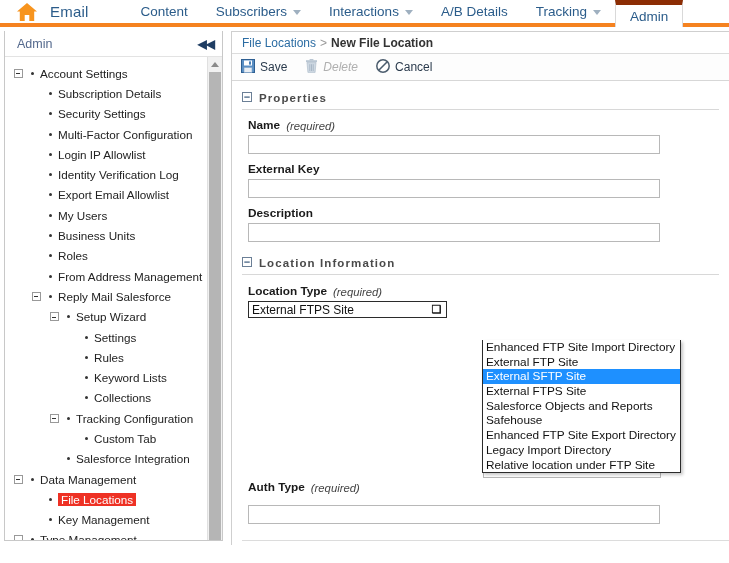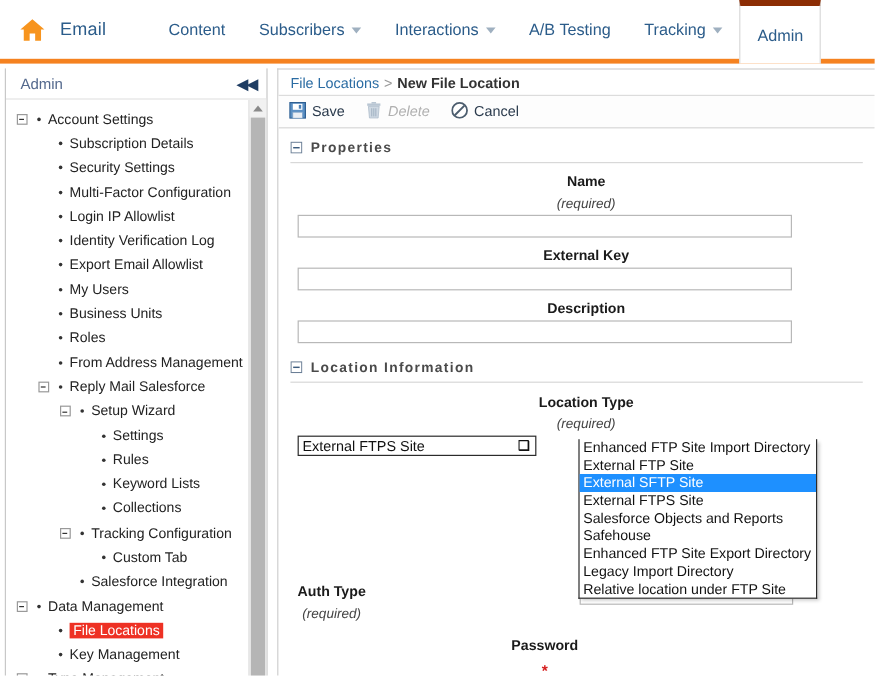--- a/index.html
+++ b/index.html
@@ -9,21 +9,21 @@
     overflow: hidden;
     background: #ffffff;
     font-family: "Liberation Sans", sans-serif;
     font-size: 12px;
     color: #333333;
   }
 
   
   #topnav {
     position: relative;
-    height: 53px;
+    height: 27px;
     background: #ffffff;
     border-bottom: 4px solid #f58220;
     display: flex;
     align-items: stretch;
   }
   #brand {
     display: flex; align-items: center;
     padding-left: 16px; padding-right: 20px;
     gap: 12px;
   }
@@ -194,21 +194,21 @@
     display: flex; align-items: center; gap: 7px;
   }
   .sec-title {
     font-size: 11.5px; font-weight: bold; color: #4a4a4a;
     letter-spacing: 1.1px;
   }
 
   .field { margin: 8px 0 0 16px; }
   .flabel {
     font-size: 11.8px; font-weight: bold; color: #1a1a1a;
-    margin-bottom: 3px; display: flex; align-items: center; gap: 6px; flex-direction: column;
+    margin-bottom: 3px; display: flex; align-items: flex-end; gap: 6px;
   }
   .freq { font-weight: normal; font-style: italic; color: #444; font-size: 11.3px; }
   .star { color: #d61f1f; font-weight: bold; font-size: 13px; }
   .finput {
     width: 412px; height: 19px;
     border: 1px solid #b8b8b8;
     background: #ffffff;
     font-family: "Liberation Sans", sans-serif;
     font-size: 12px;
     padding: 0 4px;
@@ -282,21 +282,21 @@
       </div>
       <div class="navitem">
         <span>Subscribers</span>
         <span class="caret"></span>
       </div>
       <div class="navitem">
         <span>Interactions</span>
         <span class="caret"></span>
       </div>
       <div class="navitem">
-        <span>A/B Testing</span>
+        <span>A/B Details</span>
       </div>
       <div class="navitem">
         <span>Tracking</span>
         <span class="caret"></span>
       </div>
       <div class="navitem active">
         <span>Admin</span>
       </div>
     </div>
   <div id="navspacer"></div>
@@ -579,32 +579,28 @@
     <div class="hidden-row" style="top:347px">
       <div style="width:178px;height:19px;border:1px solid #b8b8b8;background:#fff;"></div>
     </div>
     <div class="hidden-row" style="top:381px">
       <div style="width:178px;height:19px;border:1px solid #b8b8b8;background:#fff;"></div>
     </div>
     <div class="hidden-row" style="top:427px">
       <div style="width:178px;height:19px;border:1px solid #b8b8b8;background:#fff;"></div>
     </div>
 
-    <div class="field" style="position:absolute; left:16px; top:428px; margin:0;">
+    <div class="field" style="position:absolute; left:16px; top:448px; margin:0;">
       <div class="flabel" style="margin-bottom:0">
         <span>Auth Type</span>
         <span class="freq">(required)</span>
       </div>
     </div>
 
     <div class="field" style="position:absolute; left:16px; top:473px; margin:0;">
-      <div class="flabel">
-        <span>Password</span>
-        <span class="star">*</span>
-      </div>
       <input class="finput" type="text" value="" style="">
     </div>
 
     <div id="bottom-rule"></div>
 
     <div id="dropdown">
         <div class="dd-opt">Enhanced FTP Site Import Directory</div>
         <div class="dd-opt">External FTP Site</div>
         <div class="dd-opt sel">External SFTP Site</div>
         <div class="dd-opt">External FTPS Site</div>

